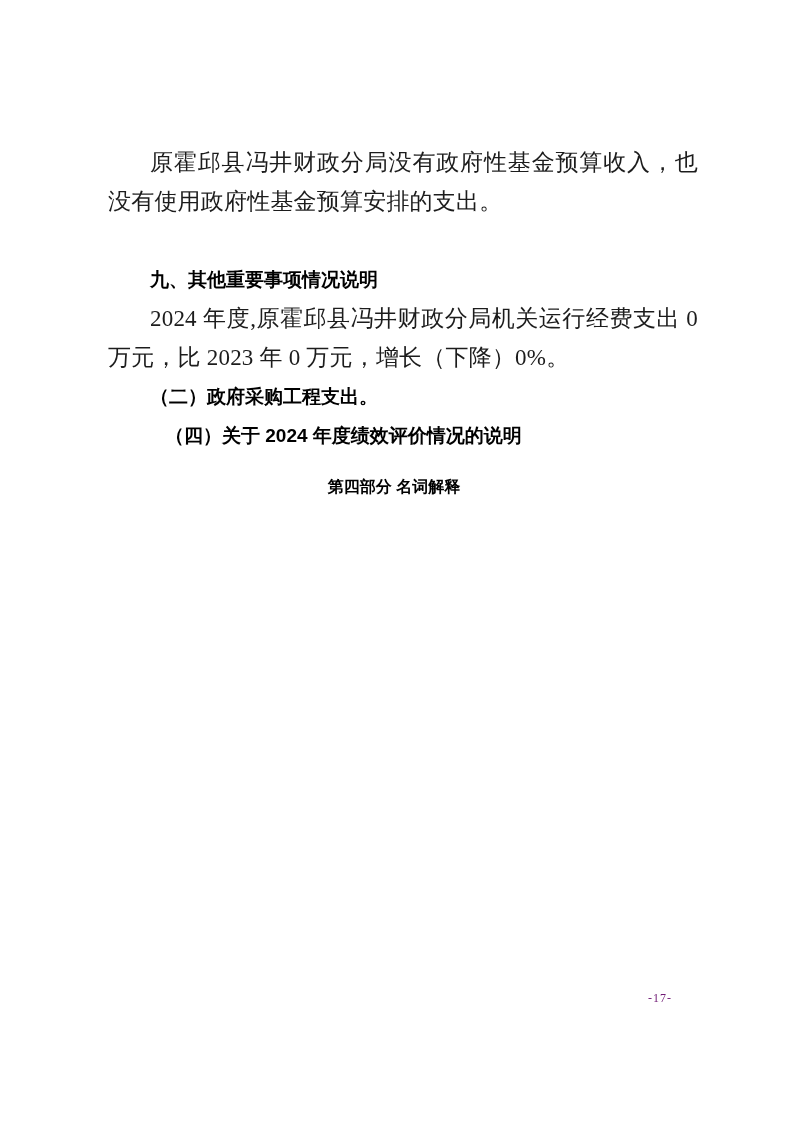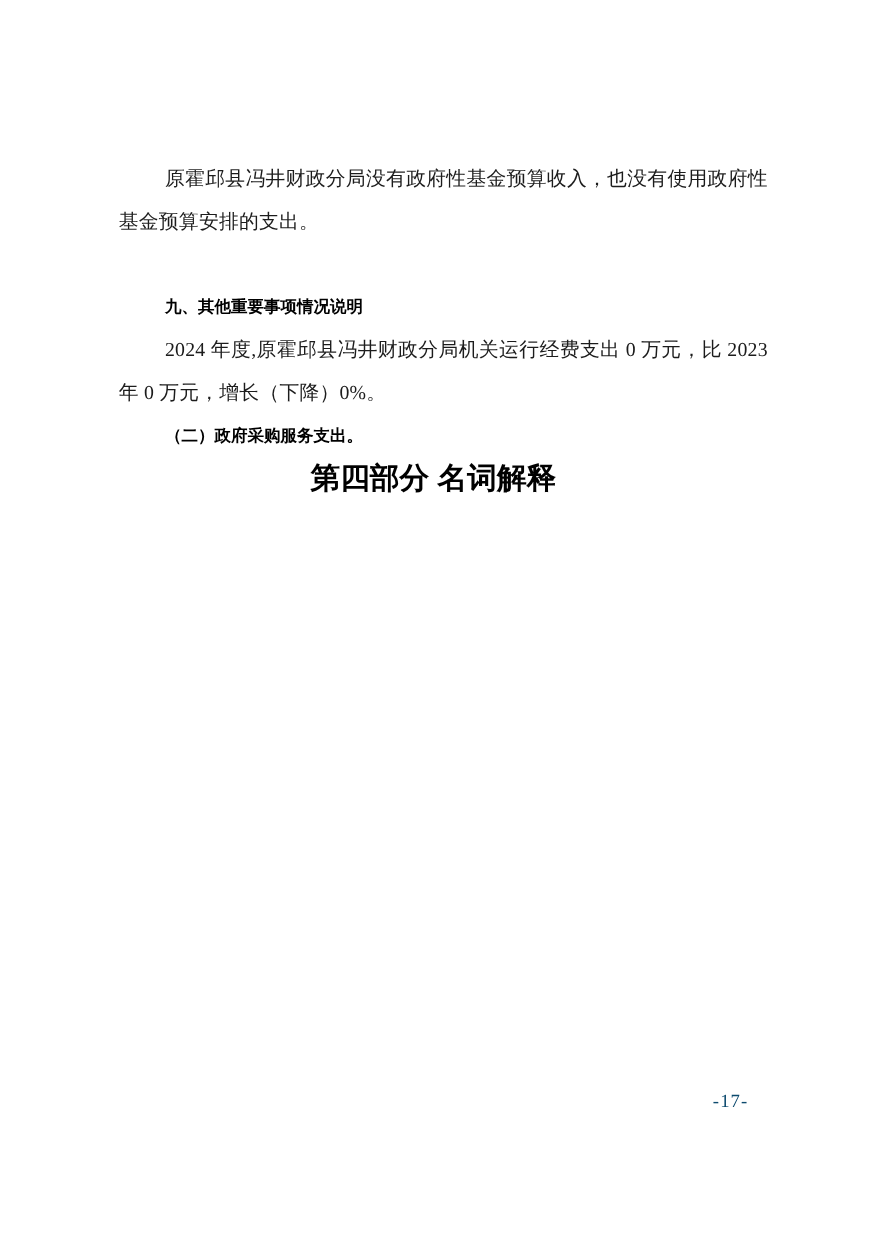--- a/index.html
+++ b/index.html
@@ -17,83 +17,84 @@
     color: #1c1c1c;
   }
   .content {
     position: absolute;
     top: 143px;
     left: 108px;
     width: 590px;
   }
   .para {
     margin: 0;
-    font-size: 18px;
+    font-size: 23px;
     line-height: 39px;
     text-align: justify;
     text-indent: 42px;
     font-family: "Liberation Serif", serif;
     color: #1c1c1c;
     letter-spacing: 0.2px;
   }
   .spacer-line {
     height: 39px;
   }
   .heading {
     margin: 0;
-    font-size: 15px;
+    font-size: 19px;
     line-height: 39px;
     font-weight: bold;
     text-indent: 42px;
     font-family: "Liberation Sans", sans-serif;
     color: #000000;
   }
   .heading-extra-indent {
     text-indent: 57px;
   }
   .heading-center {
-    margin: 0;
-    font-size: 27px;
+    margin: 12px;
+    font-size: 16px;
     line-height: 39px;
     font-weight: bold;
     text-align: center;
     text-indent: -18px; 
     font-family: "Liberation Sans", sans-serif;
     color: #000000;
   }
   .page-number {
     position: absolute;
     left: 648px;
     top: 991px;
-    font-size: 17px;
+    font-size: 12px;
     letter-spacing: 1px;
     font-family: "Liberation Serif", serif;
-    color: #0c4a6e;
+    color: #701a75;
   }
 </style>
 </head>
 <body>
 
 <div class="page">
   <div class="content">
 
     <p class="para">原霍邱县冯井财政分局没有政府性基金预算收入，也没有使用政府性基金预算安排的支出。</p>
 
     <div class="spacer-line"></div>
 
     <h3 class="heading">九、其他重要事项情况说明</h3>
 
 
     <p class="para">2024 年度,原霍邱县冯井财政分局机关运行经费支出 0 万元，比 2023 年 0 万元，增长（下降）0%。</p>
 
-    <h4 class="heading">（二）政府采购服务支出。</h4>
+    <h4 class="heading">（二）政府采购工程支出。</h4>
 
 
 
 
+    <h4 class="heading heading-extra-indent">（四）关于 2024 年度绩效评价情况的说明</h4>
 
 
     <h2 class="heading-center">第四部分  名词解释</h2>
 
   </div>
 
   <div class="page-number">-17-</div>
 </div>
 
 </body></html>

